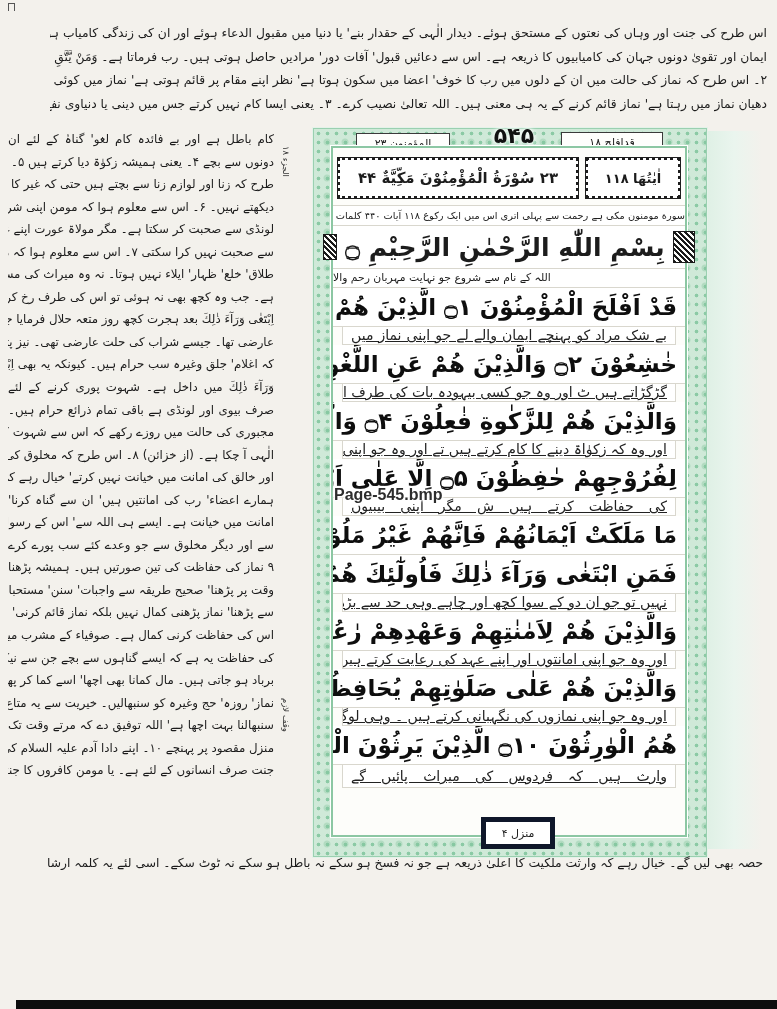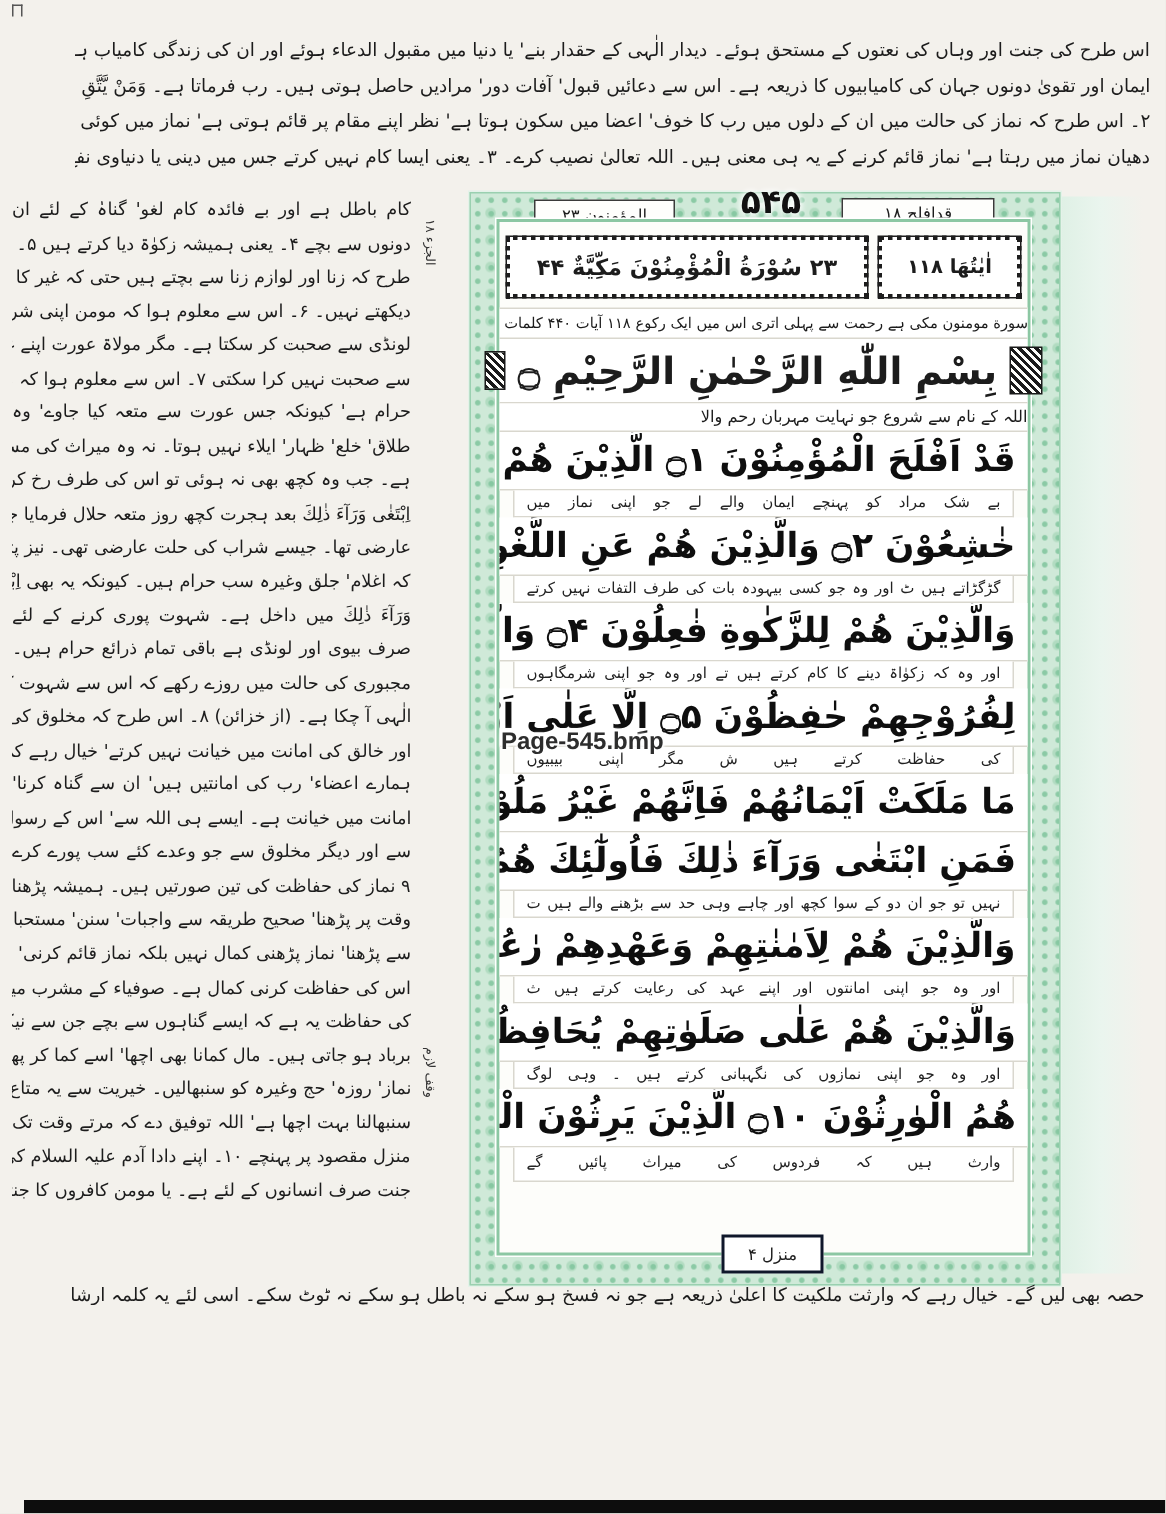--- a/index.html
+++ b/index.html
@@ -109,44 +109,44 @@
   }
   .orn-block{
     width:20px;height:30px;flex:0 0 auto;
     background:
       repeating-linear-gradient(45deg,#1a1a1a 0 2px,#fdfdfa 2px 4px);
     border:1px solid #1a1a1a;
   }
   .orn-small{width:12px;height:24px;}
   .trans-row{
     height:18px;line-height:18px;background:#fff;
-    font-size:10.8px;text-align:right;white-space:nowrap;overflow:hidden;
+    font-size:10.8px;text-align:left;white-space:nowrap;overflow:hidden;
     border-bottom:1px solid #d9d7ce;
   }
   .ar-row{
     height:39px;background:#fff;
     border-bottom:1px solid #d9d7ce;
     font-size:23px;font-weight:bold;color:#0e0e0e;
     display:block;direction:rtl;
     text-align:justify;text-align-last:justify;
     line-height:39px;white-space:nowrap;overflow:hidden;
     padding:0 8px;box-sizing:border-box;
   }
   .ur-row{
     height:18px;background:#fff;
     margin:0 9px;border:1px solid #d9d7ce;border-top:none;
-    font-size:10px;color:#222;
+    font-size:14px;color:#222;
     direction:rtl;text-align:justify;text-align-last:justify;
     line-height:17px;white-space:nowrap;overflow:hidden;
-    padding:0 8px;box-sizing:border-box;
+    padding:0 8px;box-sizing:border-box;text-decoration:underline;
   }
   .ur-last{height:23px;line-height:22px;}
   .manzil-box{
     position:absolute;left:148px;bottom:-14px;width:64px;height:22px;
-    background:#fff;border:2px solid #0f172a;
+    background:#fff;border:5px solid #0f172a;
     display:flex;align-items:center;justify-content:center;
     font-size:11px;
   }
   
   .file-label{
     position:absolute;left:334px;top:486px;
     direction:ltr;
     font-family:"Liberation Sans",sans-serif;
     font-size:16px;font-weight:bold;color:#2d2d2d;
     text-shadow:-1px -1px 2px #fff,1px -1px 2px #fff,-1px 1px 2px #fff,1px 1px 2px #fff,0 0 5px #fff;
@@ -178,21 +178,20 @@
     <span class="jline">دھیان نماز میں رہتا ہے' نماز قائم کرنے کے یہ ہی معنی ہیں۔ اللہ تعالیٰ نصیب کرے۔ ۳۔ یعنی ایسا کام نہیں کرتے جس میں دینی یا دنیاوی نفع نہ ہو' خیال رہے کہ معض</span>
   </div>
 
   <div class="left-col">
     <span class="jline">کام باطل ہے اور بے فائدہ کام لغو' گناہٰ کے لئے ان</span>
     <span class="jline">دونوں سے بچے ۴۔ یعنی ہمیشہ زکوٰۃ دیا کرتے ہیں ۵۔ اس</span>
     <span class="jline">طرح کہ زنا اور لوازم زنا سے بچتے ہیں حتی کہ غیر کا ستر بھی</span>
     <span class="jline">دیکھتے نہیں۔ ۶۔ اس سے معلوم ہوا کہ مومن اپنی شرعی</span>
     <span class="jline">لونڈی سے صحبت کر سکتا ہے۔ مگر مولاۃ عورت اپنے غلام</span>
     <span class="jline">سے صحبت نہیں کرا سکتی ۷۔ اس سے معلوم ہوا کہ متعہ</span>
-    <span class="jline">حرام ہے' کیونکہ جس عورت سے متعہ کیا جاوے' وہ</span>
     <span class="jline">طلاق' خلع' ظہار' ایلاء نہیں ہوتا۔ نہ وہ میراث کی مستحق</span>
     <span class="jline">ہے۔ جب وہ کچھ بھی نہ ہوئی تو اس کی طرف رخ کرنا</span>
     <span class="jline">اِبْتَغٰی وَرَآءَ ذٰلِكَ بعد ہجرت کچھ روز متعہ حلال فرمایا جانا</span>
     <span class="jline">عارضی تھا۔ جیسے شراب کی حلت عارضی تھی۔ نیز پتہ لگا</span>
     <span class="jline">کہ اغلام' جلق وغیرہ سب حرام ہیں۔ کیونکہ یہ بھی اِبْتَغٰی</span>
     <span class="jline">وَرَآءَ ذٰلِكَ میں داخل ہے۔ شہوت پوری کرنے کے لئے</span>
     <span class="jline">صرف بیوی اور لونڈی ہے باقی تمام ذرائع حرام ہیں۔</span>
     <span class="jline">مجبوری کی حالت میں روزے رکھے کہ اس سے شہوت کا</span>
     <span class="jline">الٰہی آ چکا ہے۔ (از خزائن) ۸۔ اس طرح کہ مخلوق کی</span>
     <span class="jline">اور خالق کی امانت میں خیانت نہیں کرتے' خیال رہے کہ</span>

